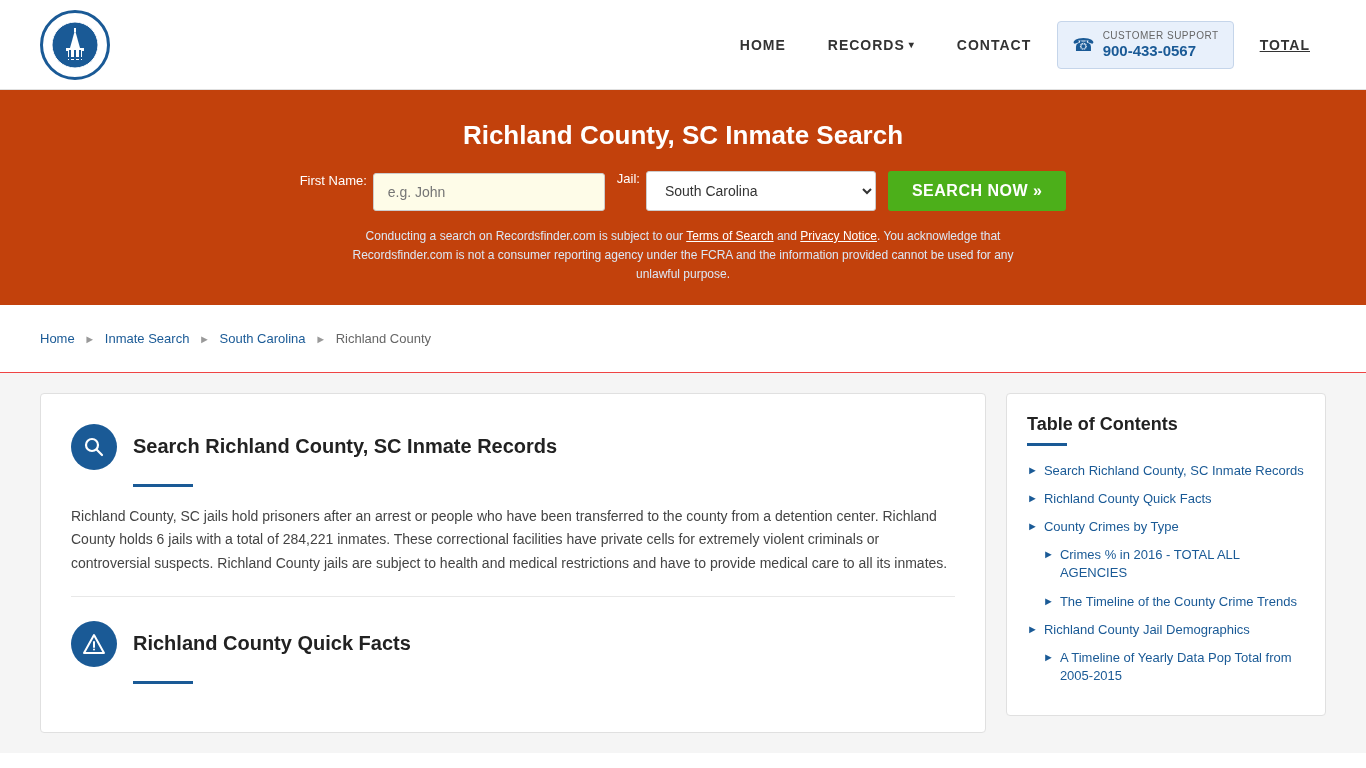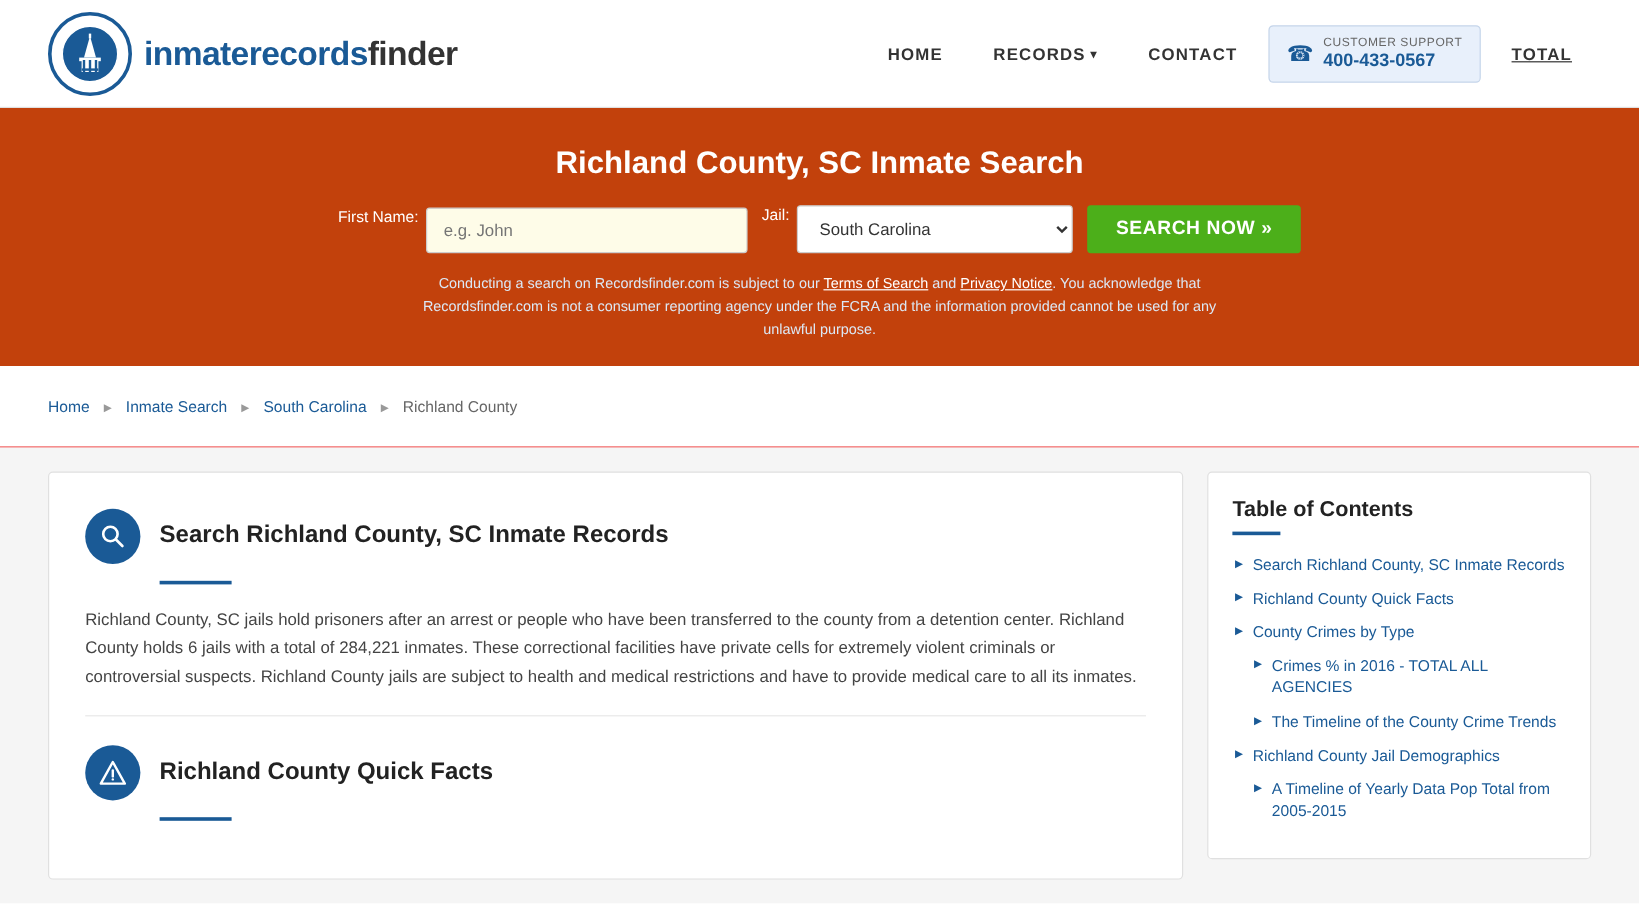--- a/index.html
+++ b/index.html
@@ -118,21 +118,21 @@
     }
     .form-group input, .form-group select {
       padding: 10px 14px;
       font-size: 14px;
       border: 1px solid #ccc;
       border-radius: 3px;
       background: #fefce8;
       color: #999;
       outline: none;
     }
-    .form-group input { width: 268px; }
+    .form-group input { width: 232px; }
     .form-group select {
       width: 230px;
       background: #fff;
       color: #333;
       -webkit-appearance: auto;
     }
     .search-btn {
       background: #4caf1a;
       color: #fff;
       border: none;
@@ -283,38 +283,35 @@
 
         <rect x="18" y="30" width="14" height="10" fill="#fff"></rect>
         <rect x="16" y="28" width="18" height="3" fill="#fff"></rect>
         <polygon points="25,10 20,28 30,28" fill="#fff"></polygon>
         <rect x="24" y="8" width="2" height="4" fill="#fff"></rect>
         <rect x="19" y="30" width="2" height="10" fill="#1a5a96"></rect>
         <rect x="24" y="30" width="2" height="10" fill="#1a5a96"></rect>
         <rect x="29" y="30" width="2" height="10" fill="#1a5a96"></rect>
         <rect x="18" y="37" width="14" height="2" fill="#1a5a96"></rect>
       </svg>
-    </div>
-    <div class="logo-text">
-      <span>inmaterecords</span><span class="finder">finder</span>
     </div>
   </div>
 
   <nav class="nav-area">
     <a class="nav-link" href="#">HOME</a>
     <a class="nav-link nav-records" href="#">
       <span>RECORDS</span>
       <span class="chevron">▾</span>
     </a>
     <a class="nav-link" href="#">CONTACT</a>
     <div class="customer-support-btn">
       <span class="phone-icon">☎</span>
       <div class="customer-support-text">
         <div class="label">CUSTOMER SUPPORT</div>
-        <div class="number">400-433-0567</div>
+        <div class="number">900-433-0567</div>
       </div>
     </div>
     <a class="login-btn" href="#">TOTAL</a>
   </nav>
 </header>
 
 <section class="search-hero">
   <h1>Richland County, SC Inmate Search</h1>
   <div class="search-form">
     <div class="form-group">

